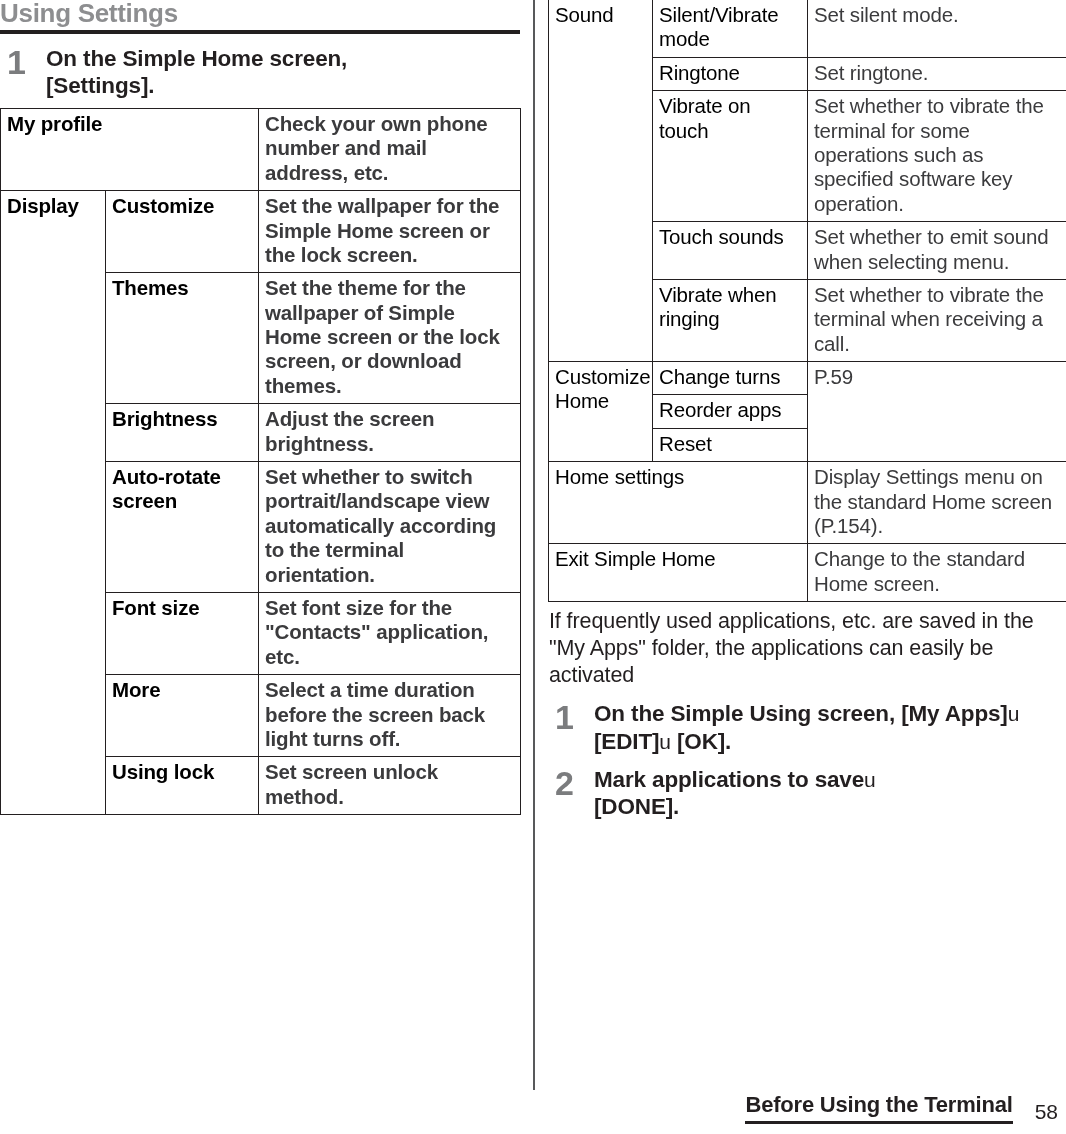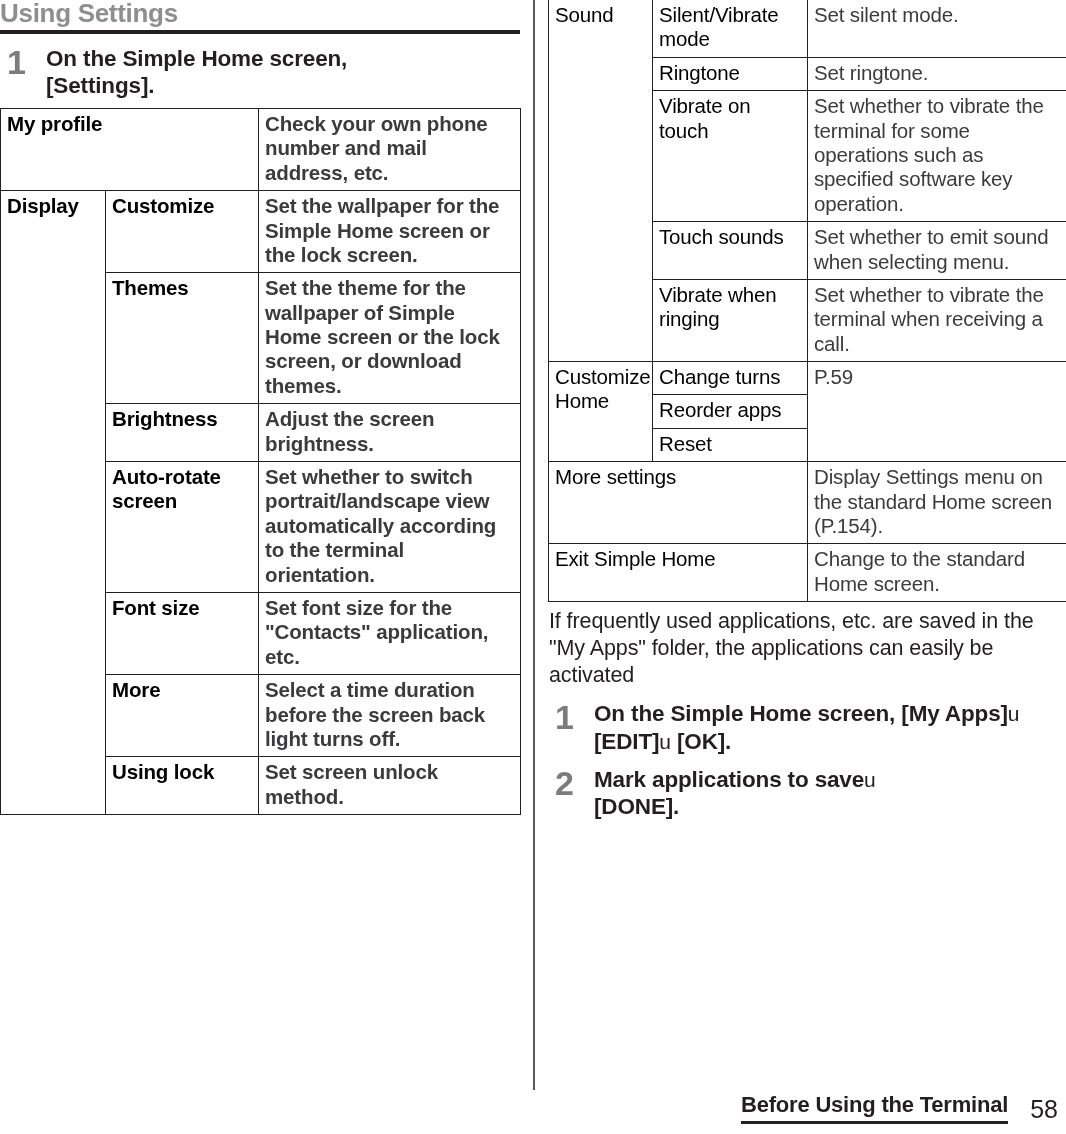--- a/index.html
+++ b/index.html
@@ -136,21 +136,21 @@
   }
   .footer-title {
     font-size: 22px;
     font-weight: bold;
     color: #231f20;
     border-bottom: 3px solid #231f20;
     padding-bottom: 3px;
     letter-spacing: -0.2px;
   }
   .footer-page {
-    font-size: 25px;
+    font-size: 21px;
     color: #231f20;
     margin-left: 22px;
     line-height: 1;
     padding-bottom: 2px;
   }
 </style>
 </head>
 <body>
 
 <div class="page">
@@ -252,36 +252,36 @@
           <td class="k">Change turns</td>
           <td class="d" rowspan="3">P.59</td>
         </tr>
         <tr>
           <td class="k">Reorder apps</td>
         </tr>
         <tr>
           <td class="k">Reset</td>
         </tr>
         <tr>
-          <td class="k" colspan="2">More settings</td>
+          <td class="k" colspan="2">Home settings</td>
           <td class="d">Display Settings menu on the standard Home screen (P.154).</td>
         </tr>
         <tr>
           <td class="k" colspan="2">Exit Simple Home</td>
           <td class="d">Change to the standard Home screen.</td>
         </tr>
       </tbody>
     </table>
 
 
     <p class="body-p">If frequently used applications, etc. are saved in the "My Apps" folder, the applications can easily be activated</p>
 
     <div class="step">
       <div class="step-num">1</div>
-      <div class="step-body"><span>On the Simple Home screen, [My Apps]</span><span class="arrow">u</span><span> [EDIT]</span><span class="arrow">u</span><span> [OK].</span></div>
+      <div class="step-body"><span>On the Simple Using screen, [My Apps]</span><span class="arrow">u</span><span> [EDIT]</span><span class="arrow">u</span><span> [OK].</span></div>
     </div>
 
     <div class="step">
       <div class="step-num">2</div>
       <div class="step-body"><span>Mark applications to save</span><span class="arrow">u</span><br><span> [DONE].</span></div>
     </div>
 
   </div>
 
   <div class="footer">

